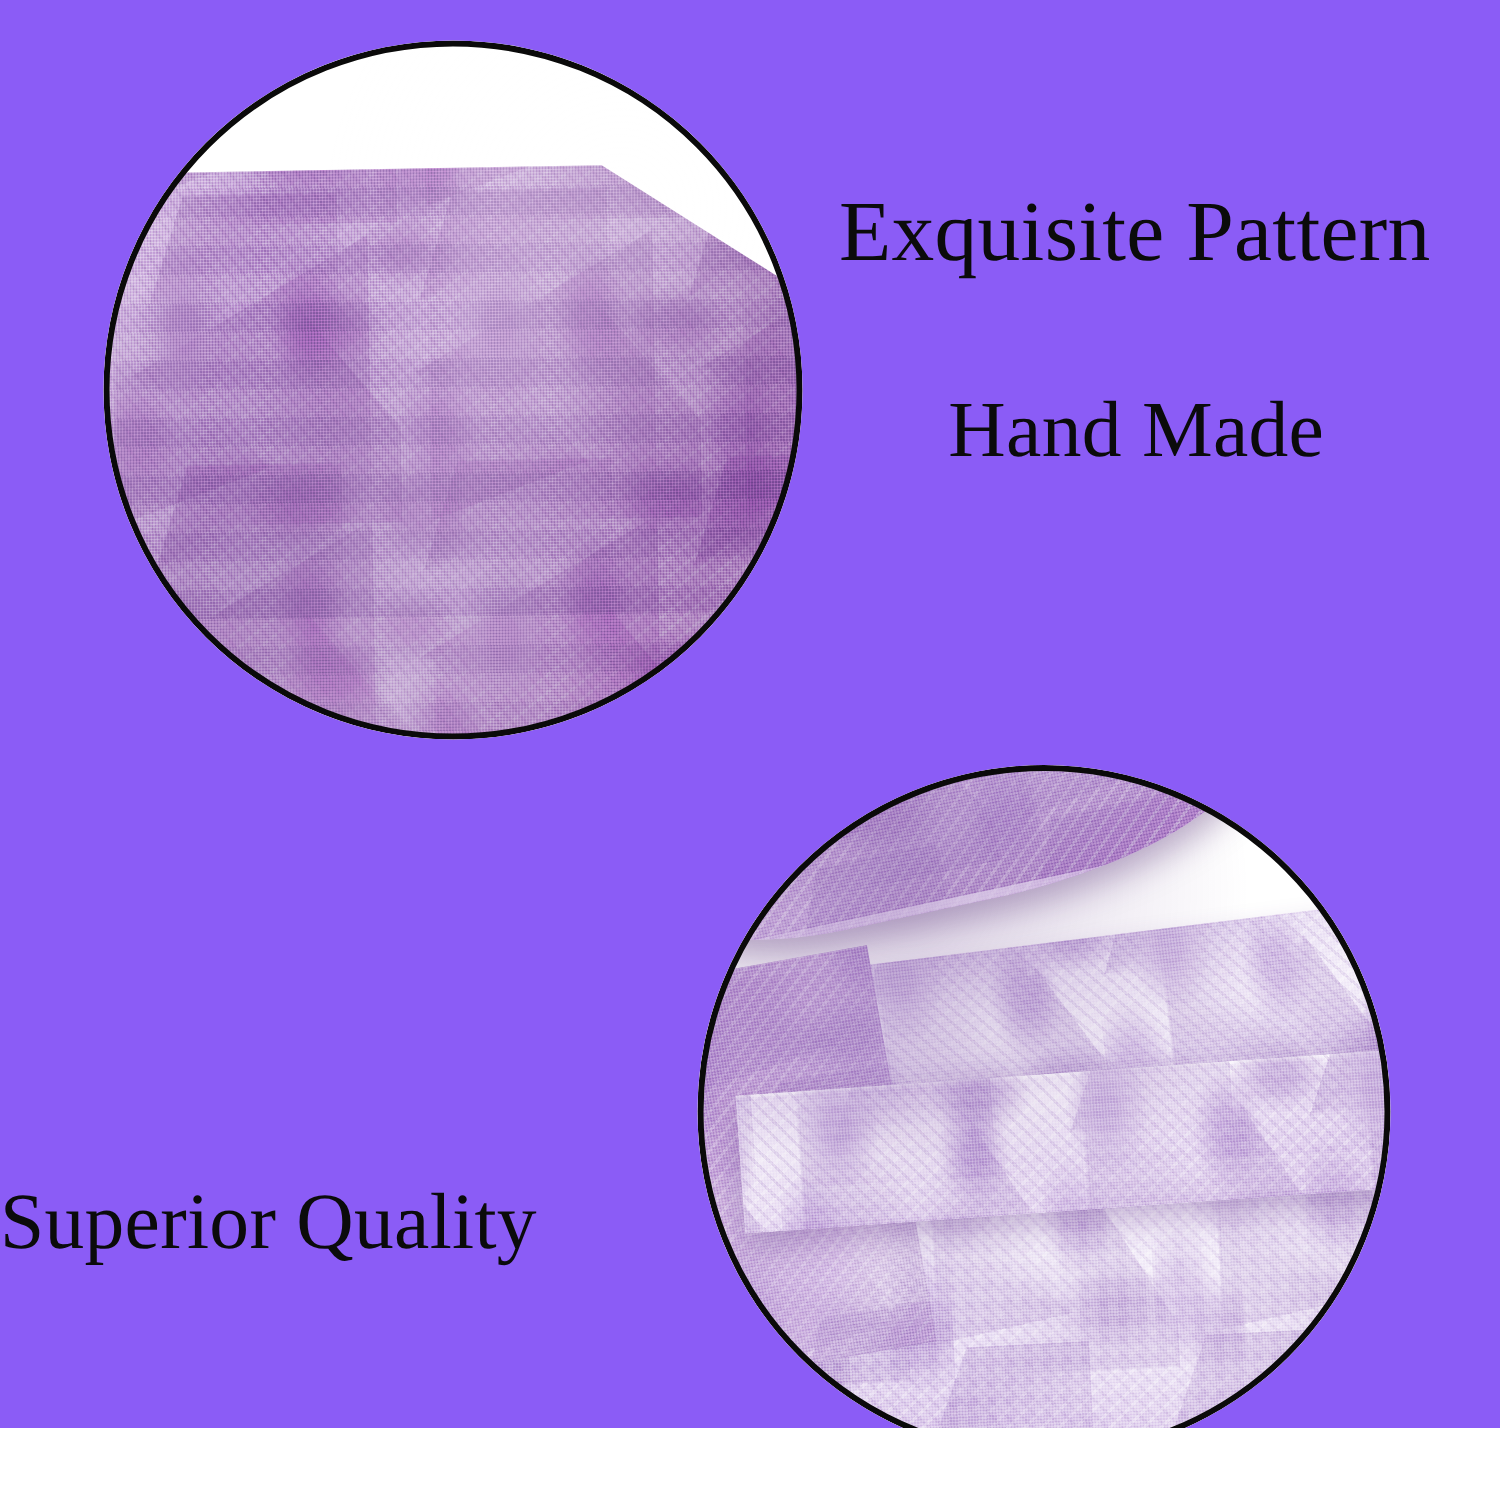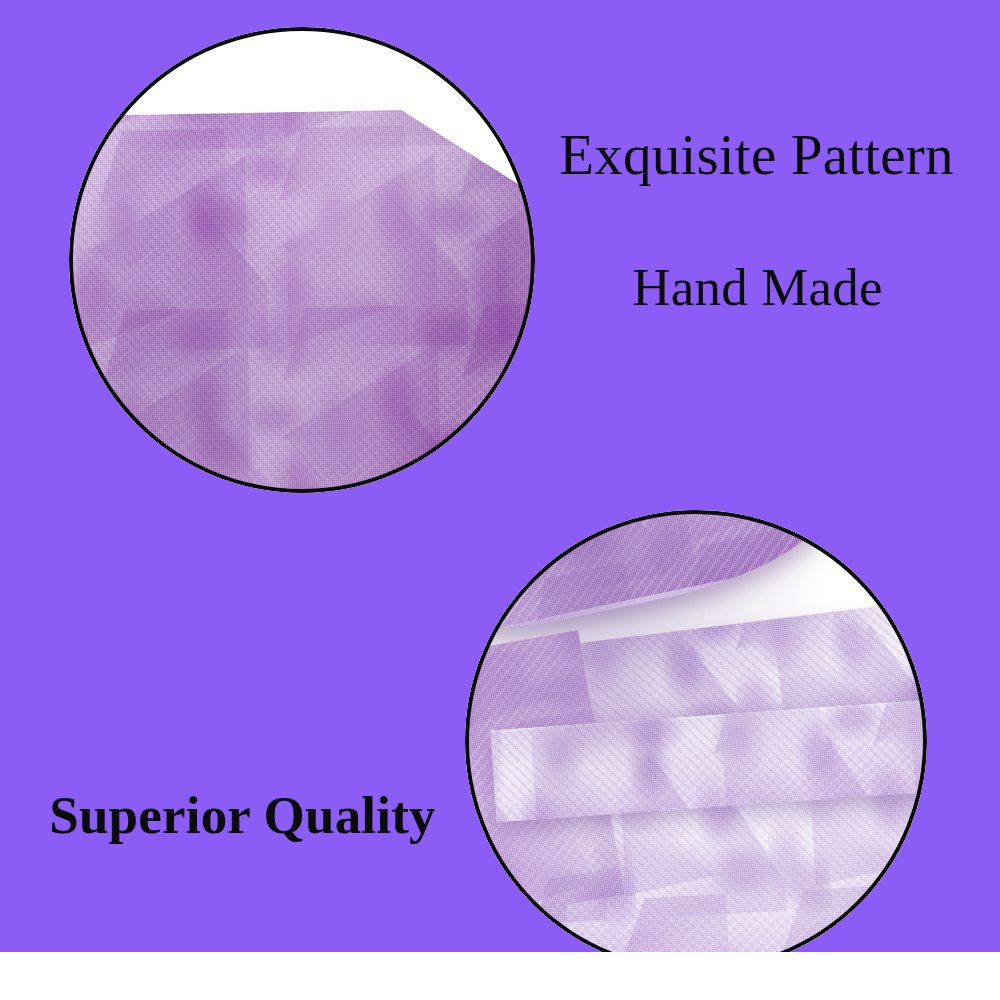--- a/index.html
+++ b/index.html
@@ -302,23 +302,21 @@
     left: 0;
     top: 651px;
     width: 492px;
     text-align: center;
     font-size: 53px;
   }
   #txt-superior-quality {
     left: 0;
     top: 789px;
     width: 485px;
-    text-align: center;
     font-size: 53px;
-    font-weight: bold;
   }
 </style>
 </head>
 <body>
 
 <div id="stage">
 
   <div class="photo-circle" id="circle-pattern">
     <div class="photo-inner">
 

